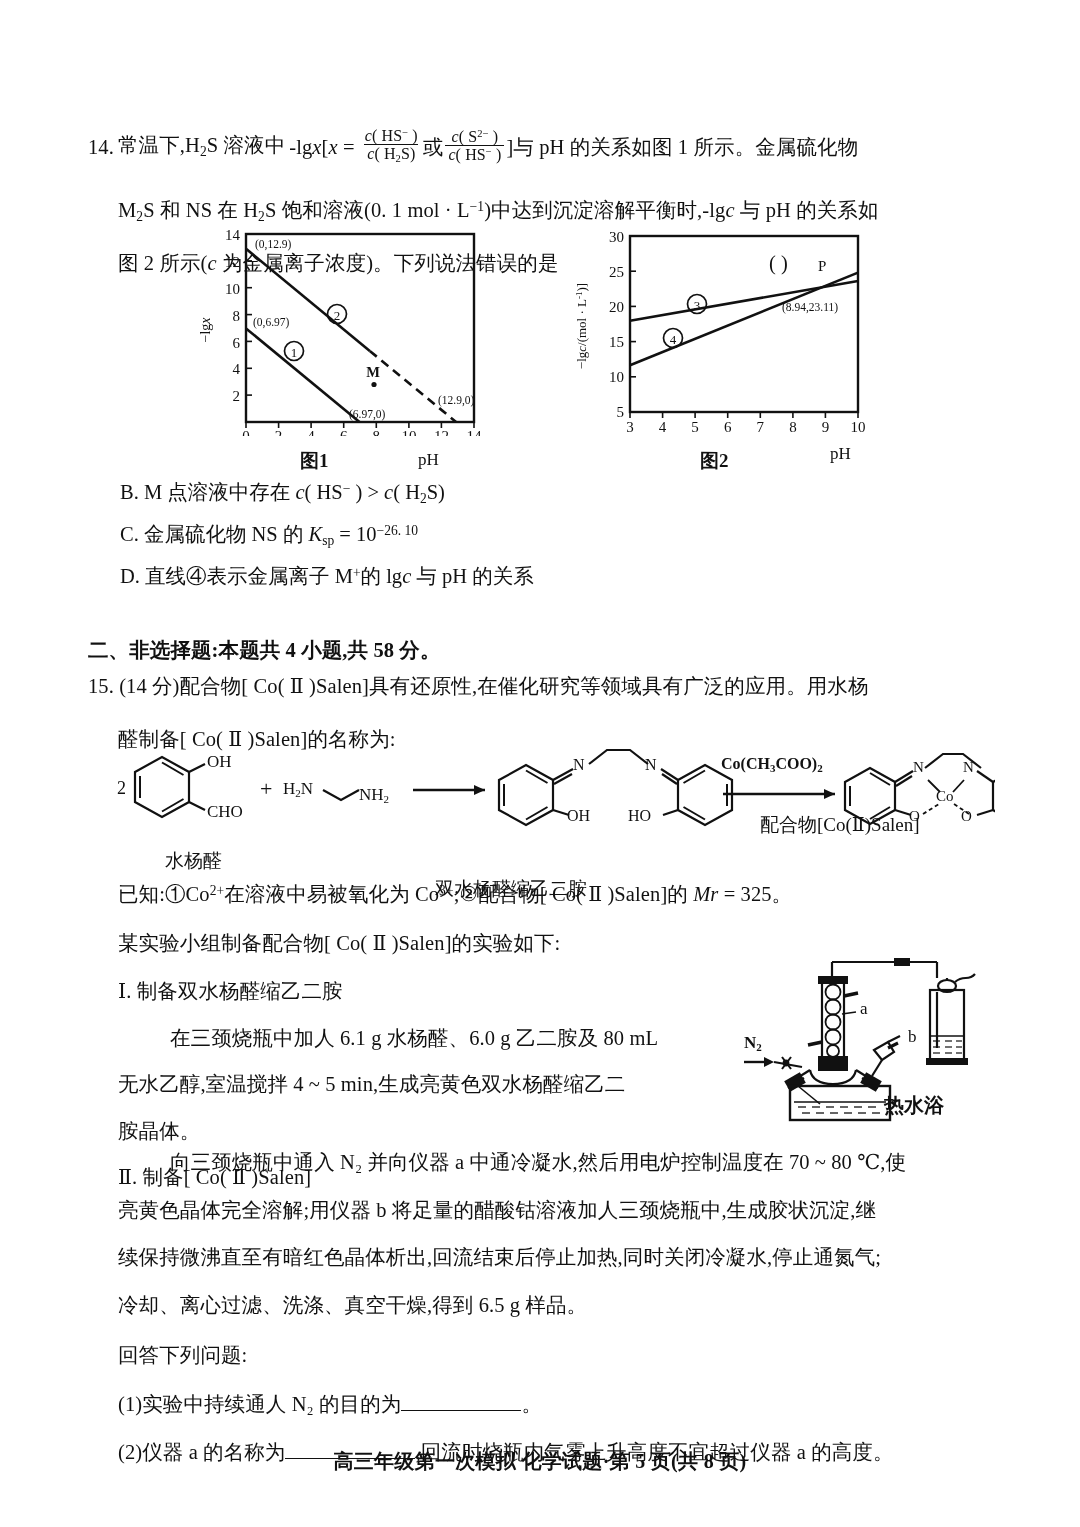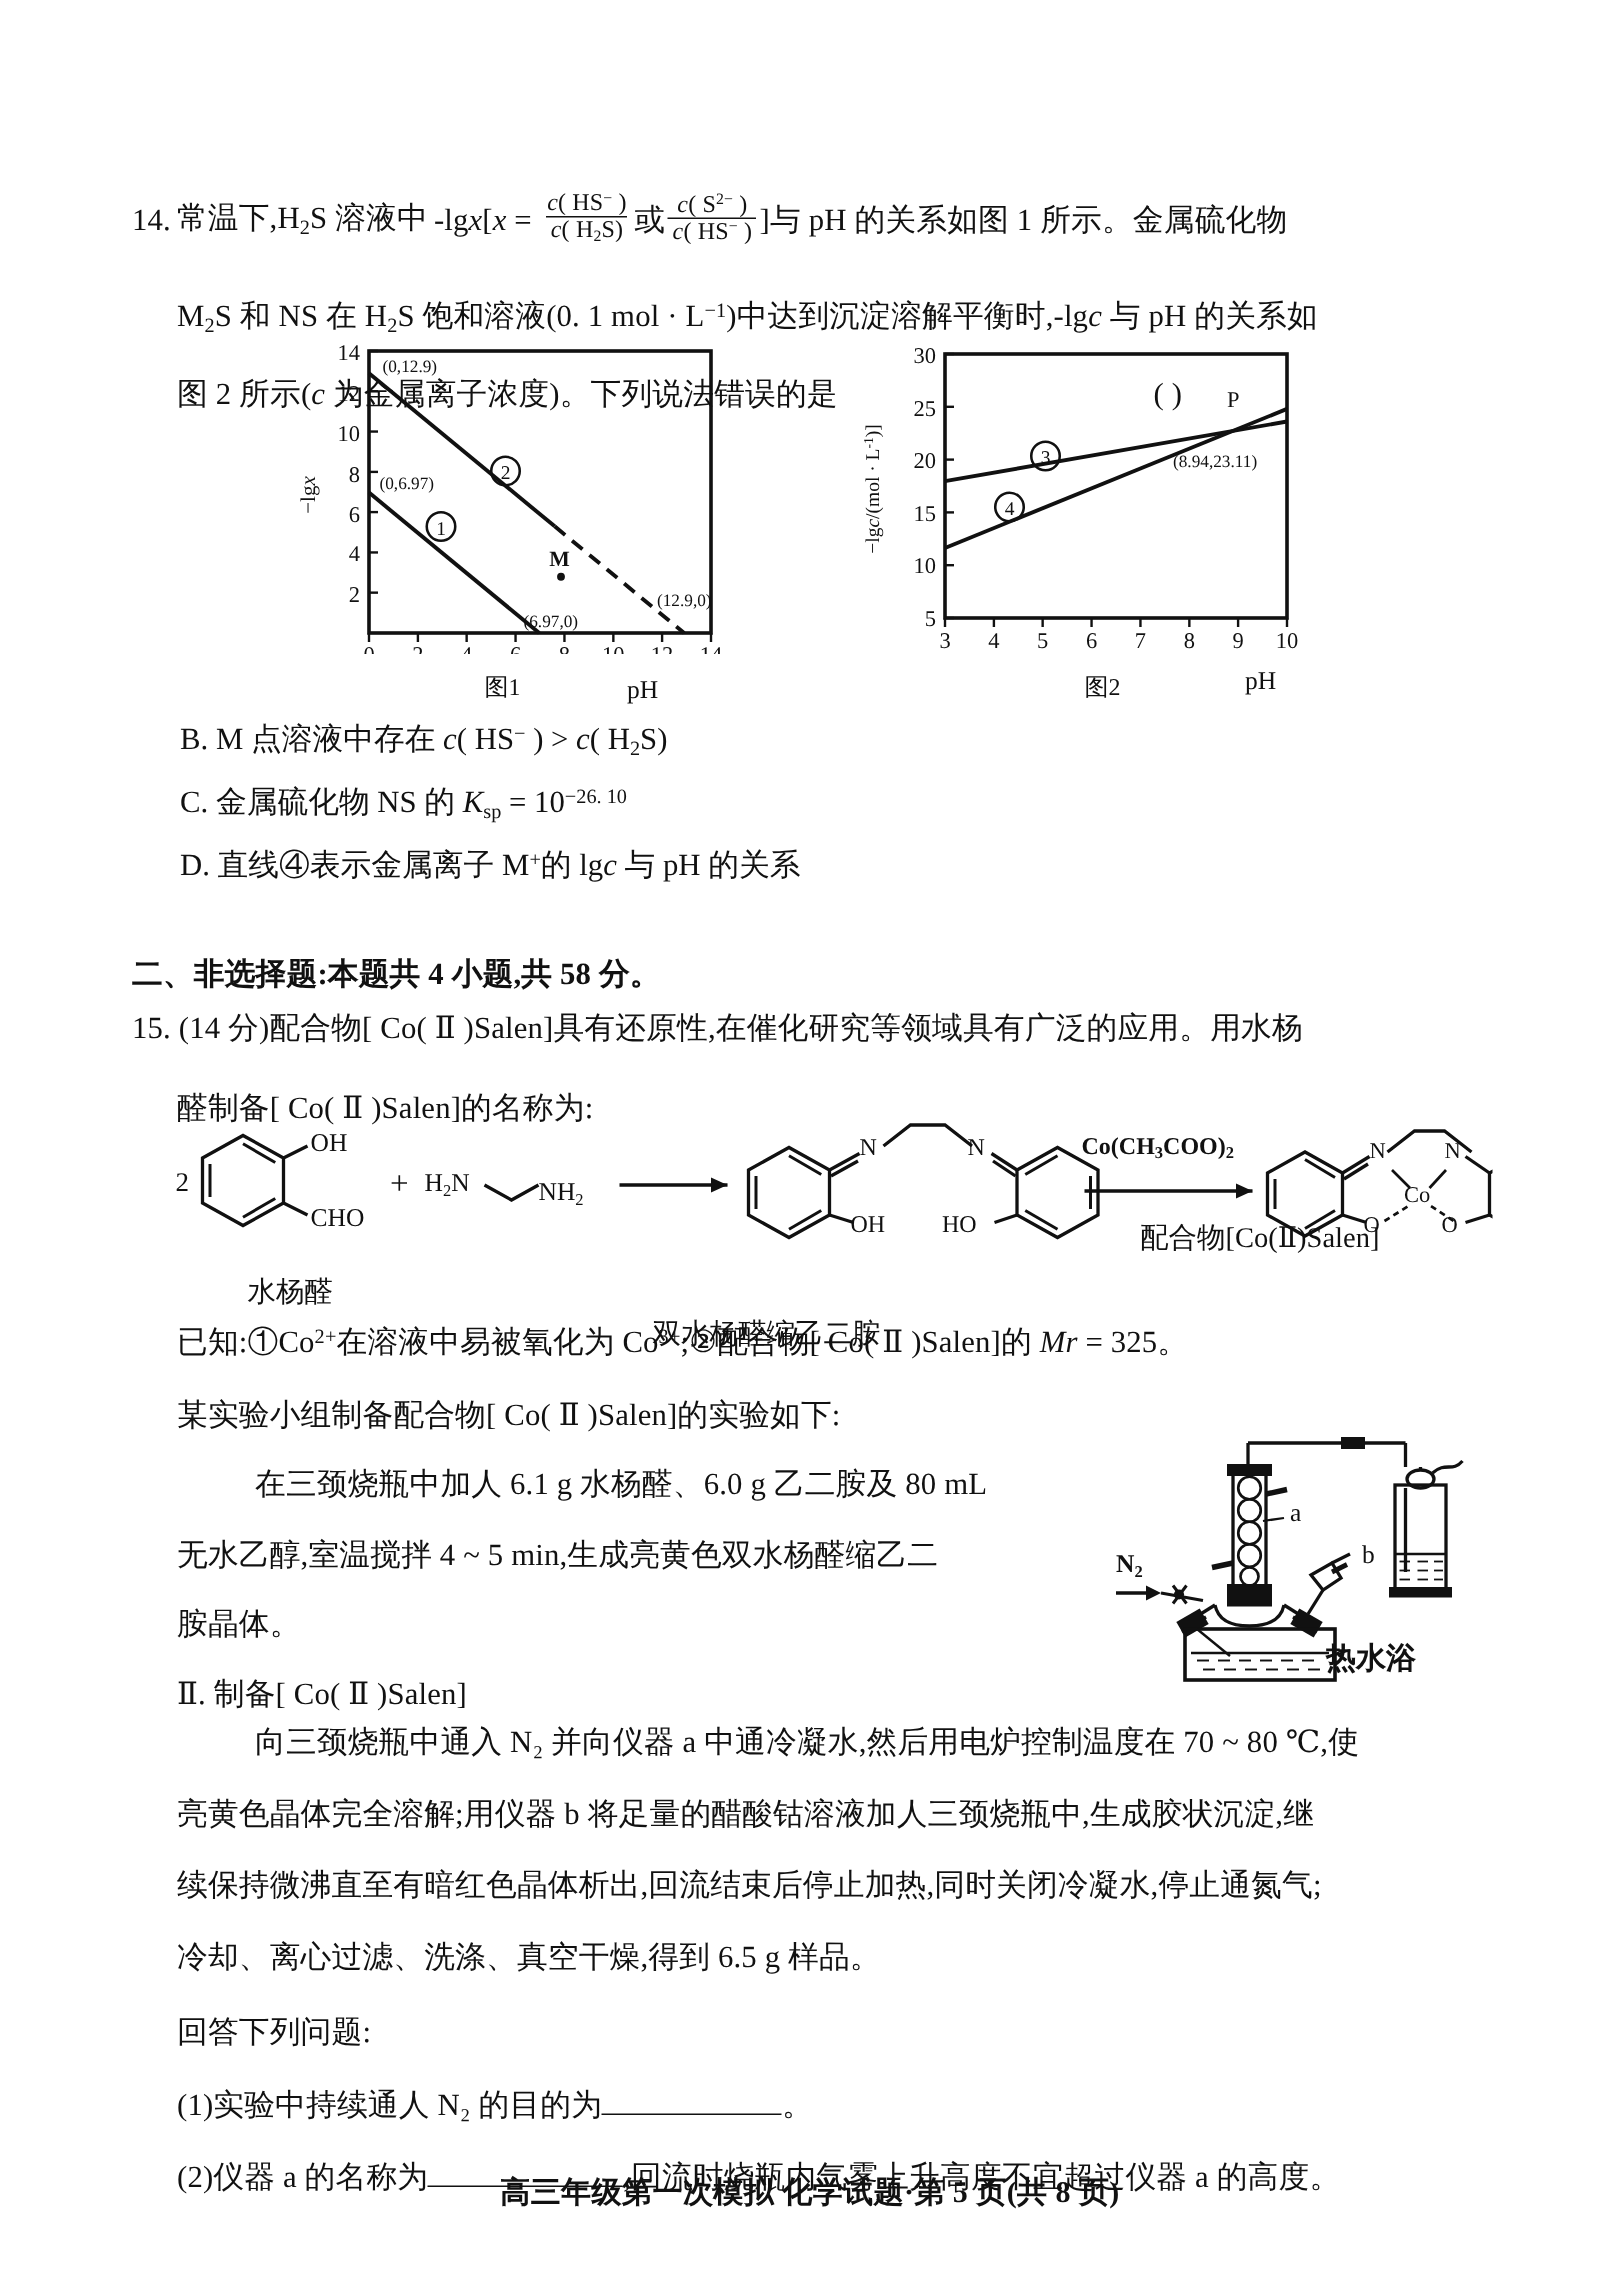--- a/index.html
+++ b/index.html
@@ -31,21 +31,21 @@
   .frac{
     display:inline-flex;flex-direction:column;align-items:center;
     vertical-align:middle;margin:0 2px;position:relative;top:-1px;
   }
   .frac .num{font-size:16px;line-height:1.08;padding:0 3px;font-style:normal;}
   .frac .den{font-size:16px;line-height:1.08;padding:0 3px;border-top:1.3px solid #111;font-style:normal;}
 
   
   .chartwrap{position:absolute;}
   .figcap{
-    position:absolute;text-align:center;font-size:16px;font-weight:normal;
+    position:absolute;font-size:19px;font-weight:bold;
   }
 
   
   .opt{font-size:20.5px;line-height:1.0;white-space:nowrap;}
 
   
   .scheme{position:absolute;left:95px;top:742px;width:900px;height:140px;}
   .lbl{position:absolute;font-size:19px;white-space:nowrap;}
 
   
@@ -359,20 +359,23 @@
   <div class="lbl" style="left:435px;top:876px;">双水杨醛缩乙二胺</div>
   <div class="lbl" style="left:760px;top:812px;">配合物[Co(Ⅱ)Salen]</div>
 
   <div class="q-block" style="left:118px;top:884px;">
     <div class="line">
       已知:①Co<sup>2+</sup>在溶液中易被氧化为 Co<sup>3+</sup>;②配合物[ Co( Ⅱ )Salen]的 <i>Mr</i> = 325。
     </div>
     <div class="line" style="margin-top:28px;">
       <span>某实验小组制备配合物[ Co( Ⅱ )Salen]的实验如下:</span>
     </div>
+    <div class="line" style="margin-top:28px;">
+      <span>Ⅰ. 制备双水杨醛缩乙二胺</span>
+    </div>
     <div class="line" style="margin-top:26px;margin-left:52px;">
       <span>在三颈烧瓶中加人 6.1 g 水杨醛、6.0 g 乙二胺及 80 mL</span>
     </div>
     <div class="line" style="margin-top:26px;">
       <span>无水乙醇,室温搅拌 4 ~ 5 min,生成亮黄色双水杨醛缩乙二</span>
     </div>
     <div class="line" style="margin-top:26px;">
       <span>胺晶体。</span>
     </div>
     <div class="line" style="margin-top:26px;">

